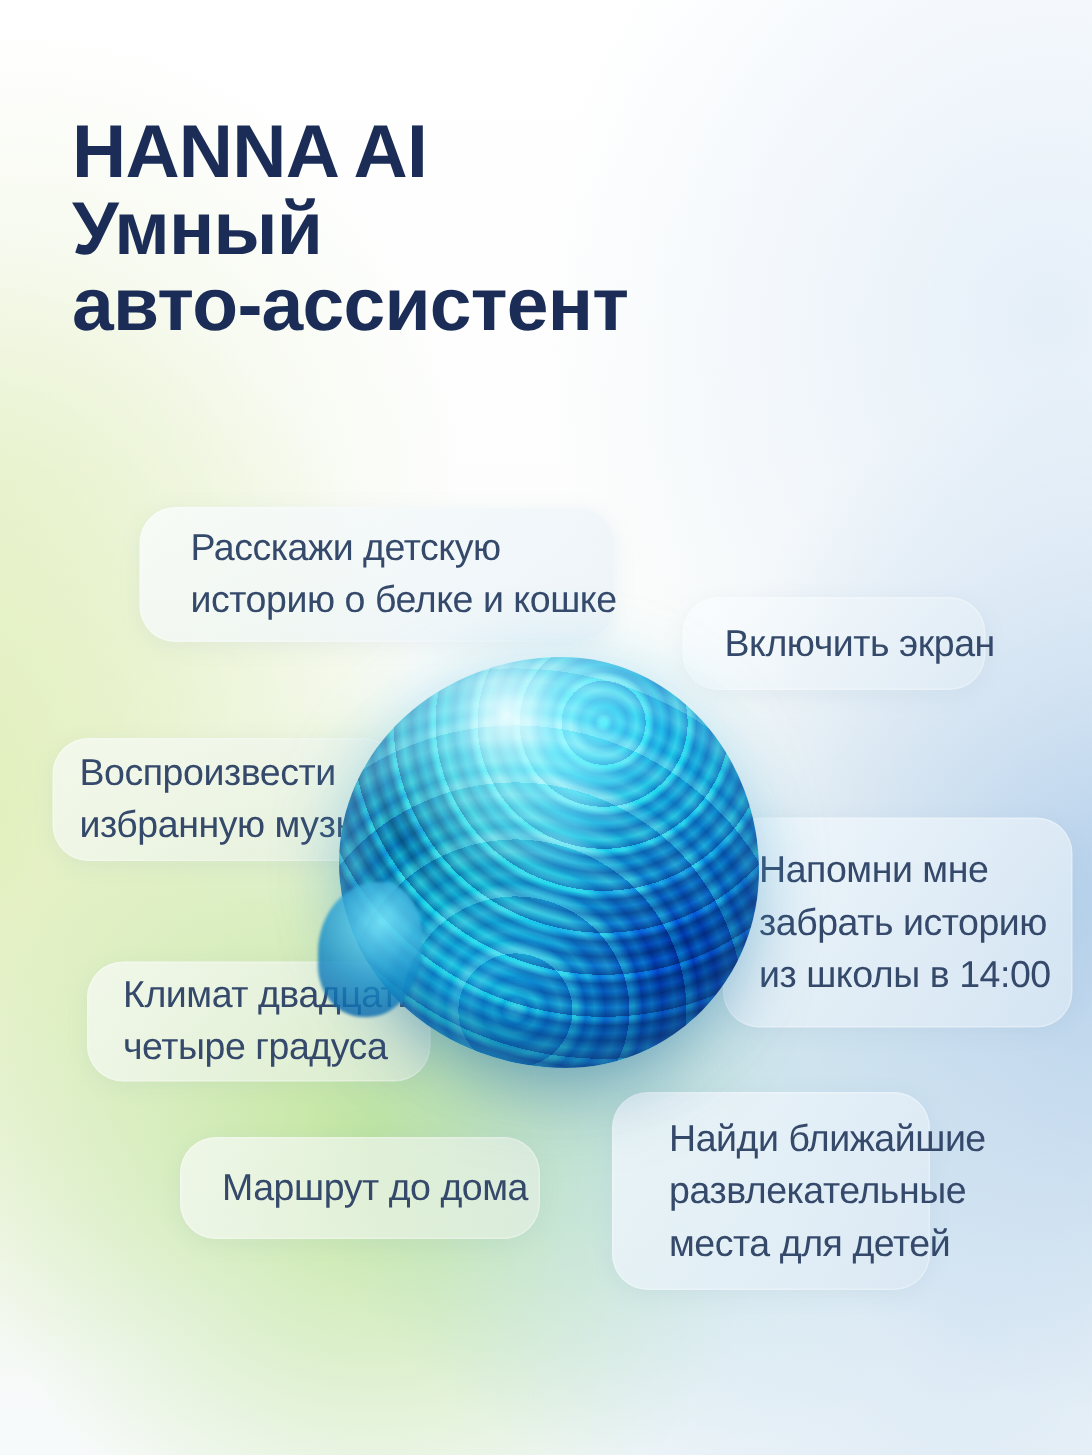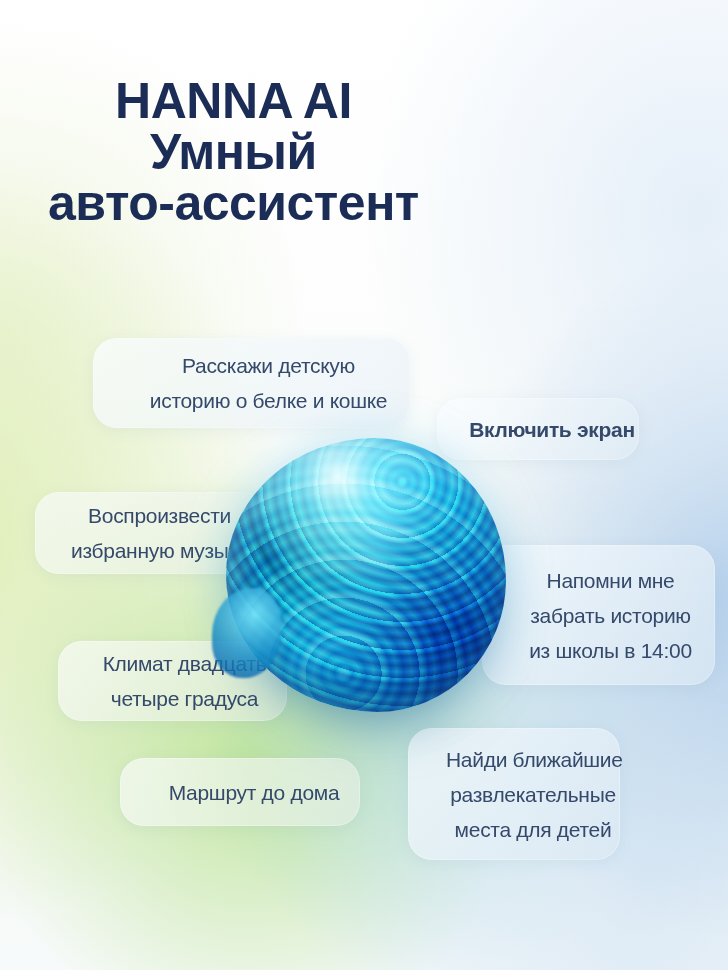--- a/index.html
+++ b/index.html
@@ -10,40 +10,39 @@
     font-family:"Liberation Sans", sans-serif;
     background:
       radial-gradient(46% 40% at 96% 22%, rgba(216,231,246,0.65) 0%, rgba(216,231,246,0) 100%),
       radial-gradient(42% 36% at 103% 61%, rgba(168,200,233,0.85) 0%, rgba(168,200,233,0) 100%),
       radial-gradient(48% 42% at 88% 90%, rgba(212,229,244,0.8) 0%, rgba(212,229,244,0) 100%),
       radial-gradient(32% 24% at 60% 77%, rgba(142,206,212,0.5) 0%, rgba(142,206,212,0) 100%),
       radial-gradient(38% 30% at 34% 78%, rgba(172,221,122,0.7) 0%, rgba(172,221,122,0) 100%),
       radial-gradient(46% 40% at -6% 56%, rgba(222,238,180,0.95) 0%, rgba(222,238,180,0) 100%),
       radial-gradient(42% 32% at 0% 34%, rgba(235,243,214,0.8) 0%, rgba(235,243,214,0) 100%),
       linear-gradient(180deg,#ffffff 0%,#fcfdfc 38%,#f4f8f3 72%,#f7fafa 100%);
-    text-align: center;
   }
   
   .title{
     position:absolute;left:48px;top:76px;z-index:30;
     color:#1b2d56;font-weight:bold;font-size:50px;line-height:51px;
     letter-spacing:-0.5px;white-space:nowrap;
   }
   
   .bubble{
     position:absolute;z-index:10;box-sizing:border-box;
     display:flex;flex-direction:column;justify-content:center;
     border-radius:24px;
-    color:#35496b;font-size:21px;line-height:35px;letter-spacing:-0.3px;
+    color:#35496b;font-size:25px;line-height:35px;letter-spacing:-0.3px;
     white-space:nowrap;
     background:linear-gradient(135deg, rgba(250,253,255,0.78) 0%, rgba(236,244,249,0.62) 60%, rgba(226,237,245,0.55) 100%);
     box-shadow:0 3px 14px rgba(110,145,175,0.10), inset 0 0 0 1px rgba(255,255,255,0.28);
   }
   .b1{left:93px;  top:338px; width:317px; height:90px;  padding-left:34px;}
-  .b2{left:437px; top:398px; width:202px; height:62px;  padding-left:28px;font-weight:bold;}
+  .b2{left:455px; top:398px; width:202px; height:62px;  padding-left:28px;}
   .b3{left:35px;  top:492px; width:231px; height:82px;  padding-left:18px;}
   .b4{left:482px; top:545px; width:233px; height:140px; padding-left:24px;}
   .b5{left:58px;  top:641px; width:229px; height:80px;  padding-left:24px;}
   .b6{left:120px; top:758px; width:240px; height:68px;  padding-left:28px;}
   .b7{left:408px; top:728px; width:212px; height:132px; padding-left:38px;}
   
   .b4,.b7{background:linear-gradient(135deg, rgba(243,249,253,0.82) 0%, rgba(219,233,244,0.72) 100%);}
   .b3,.b5,.b6{background:linear-gradient(135deg, rgba(248,251,248,0.72) 0%, rgba(232,240,230,0.58) 100%);}
   
   .orb{

